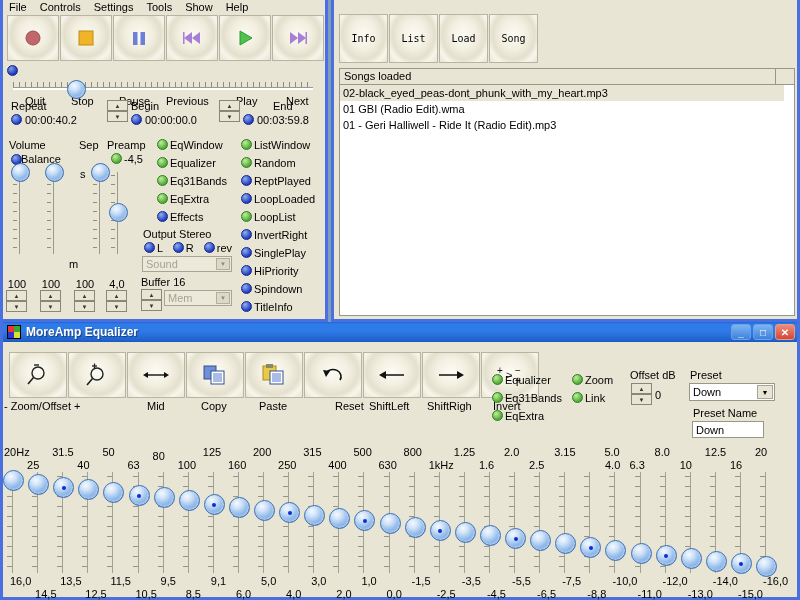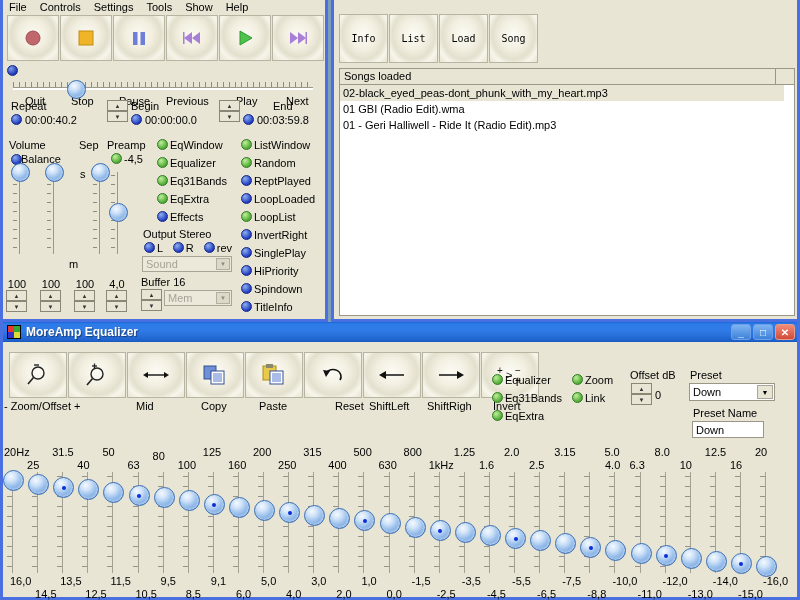--- a/index.html
+++ b/index.html
@@ -455,21 +455,21 @@
               <text x="11" y="15" font-size="11" font-family="Liberation Sans" fill="#111">&gt;</text>
               <text x="20" y="10" font-size="10" font-family="Liberation Sans" fill="#111">−</text>
               <text x="20" y="20" font-size="10" font-family="Liberation Sans" fill="#111">+</text>
             </svg>
           </span>
       </div>
     </div>
 
     <div class="eqtb-lbls">
       <span style="left:1px;">- Zoom/Offset +</span>
-      <span style="left:133px;">Mid</span>
+      <span style="left:144px;">Mid</span>
       <span style="left:198px;">Copy</span>
       <span style="left:256px;">Paste</span>
       <span style="left:316px;margin-left:16px;">Reset</span>
       <span style="left:366px;">ShiftLeft</span>
       <span style="left:424px;">ShiftRigh</span>
       <span style="left:490px;">Invert</span>
     </div>
 
     <div class="cbx" style="left:489px;top:52px;"><span class="cdot green"></span><span>Equalizer</span></div>
     <div class="cbx" style="left:489px;top:70px;"><span class="cdot green"></span><span>Eq31Bands</span></div>

